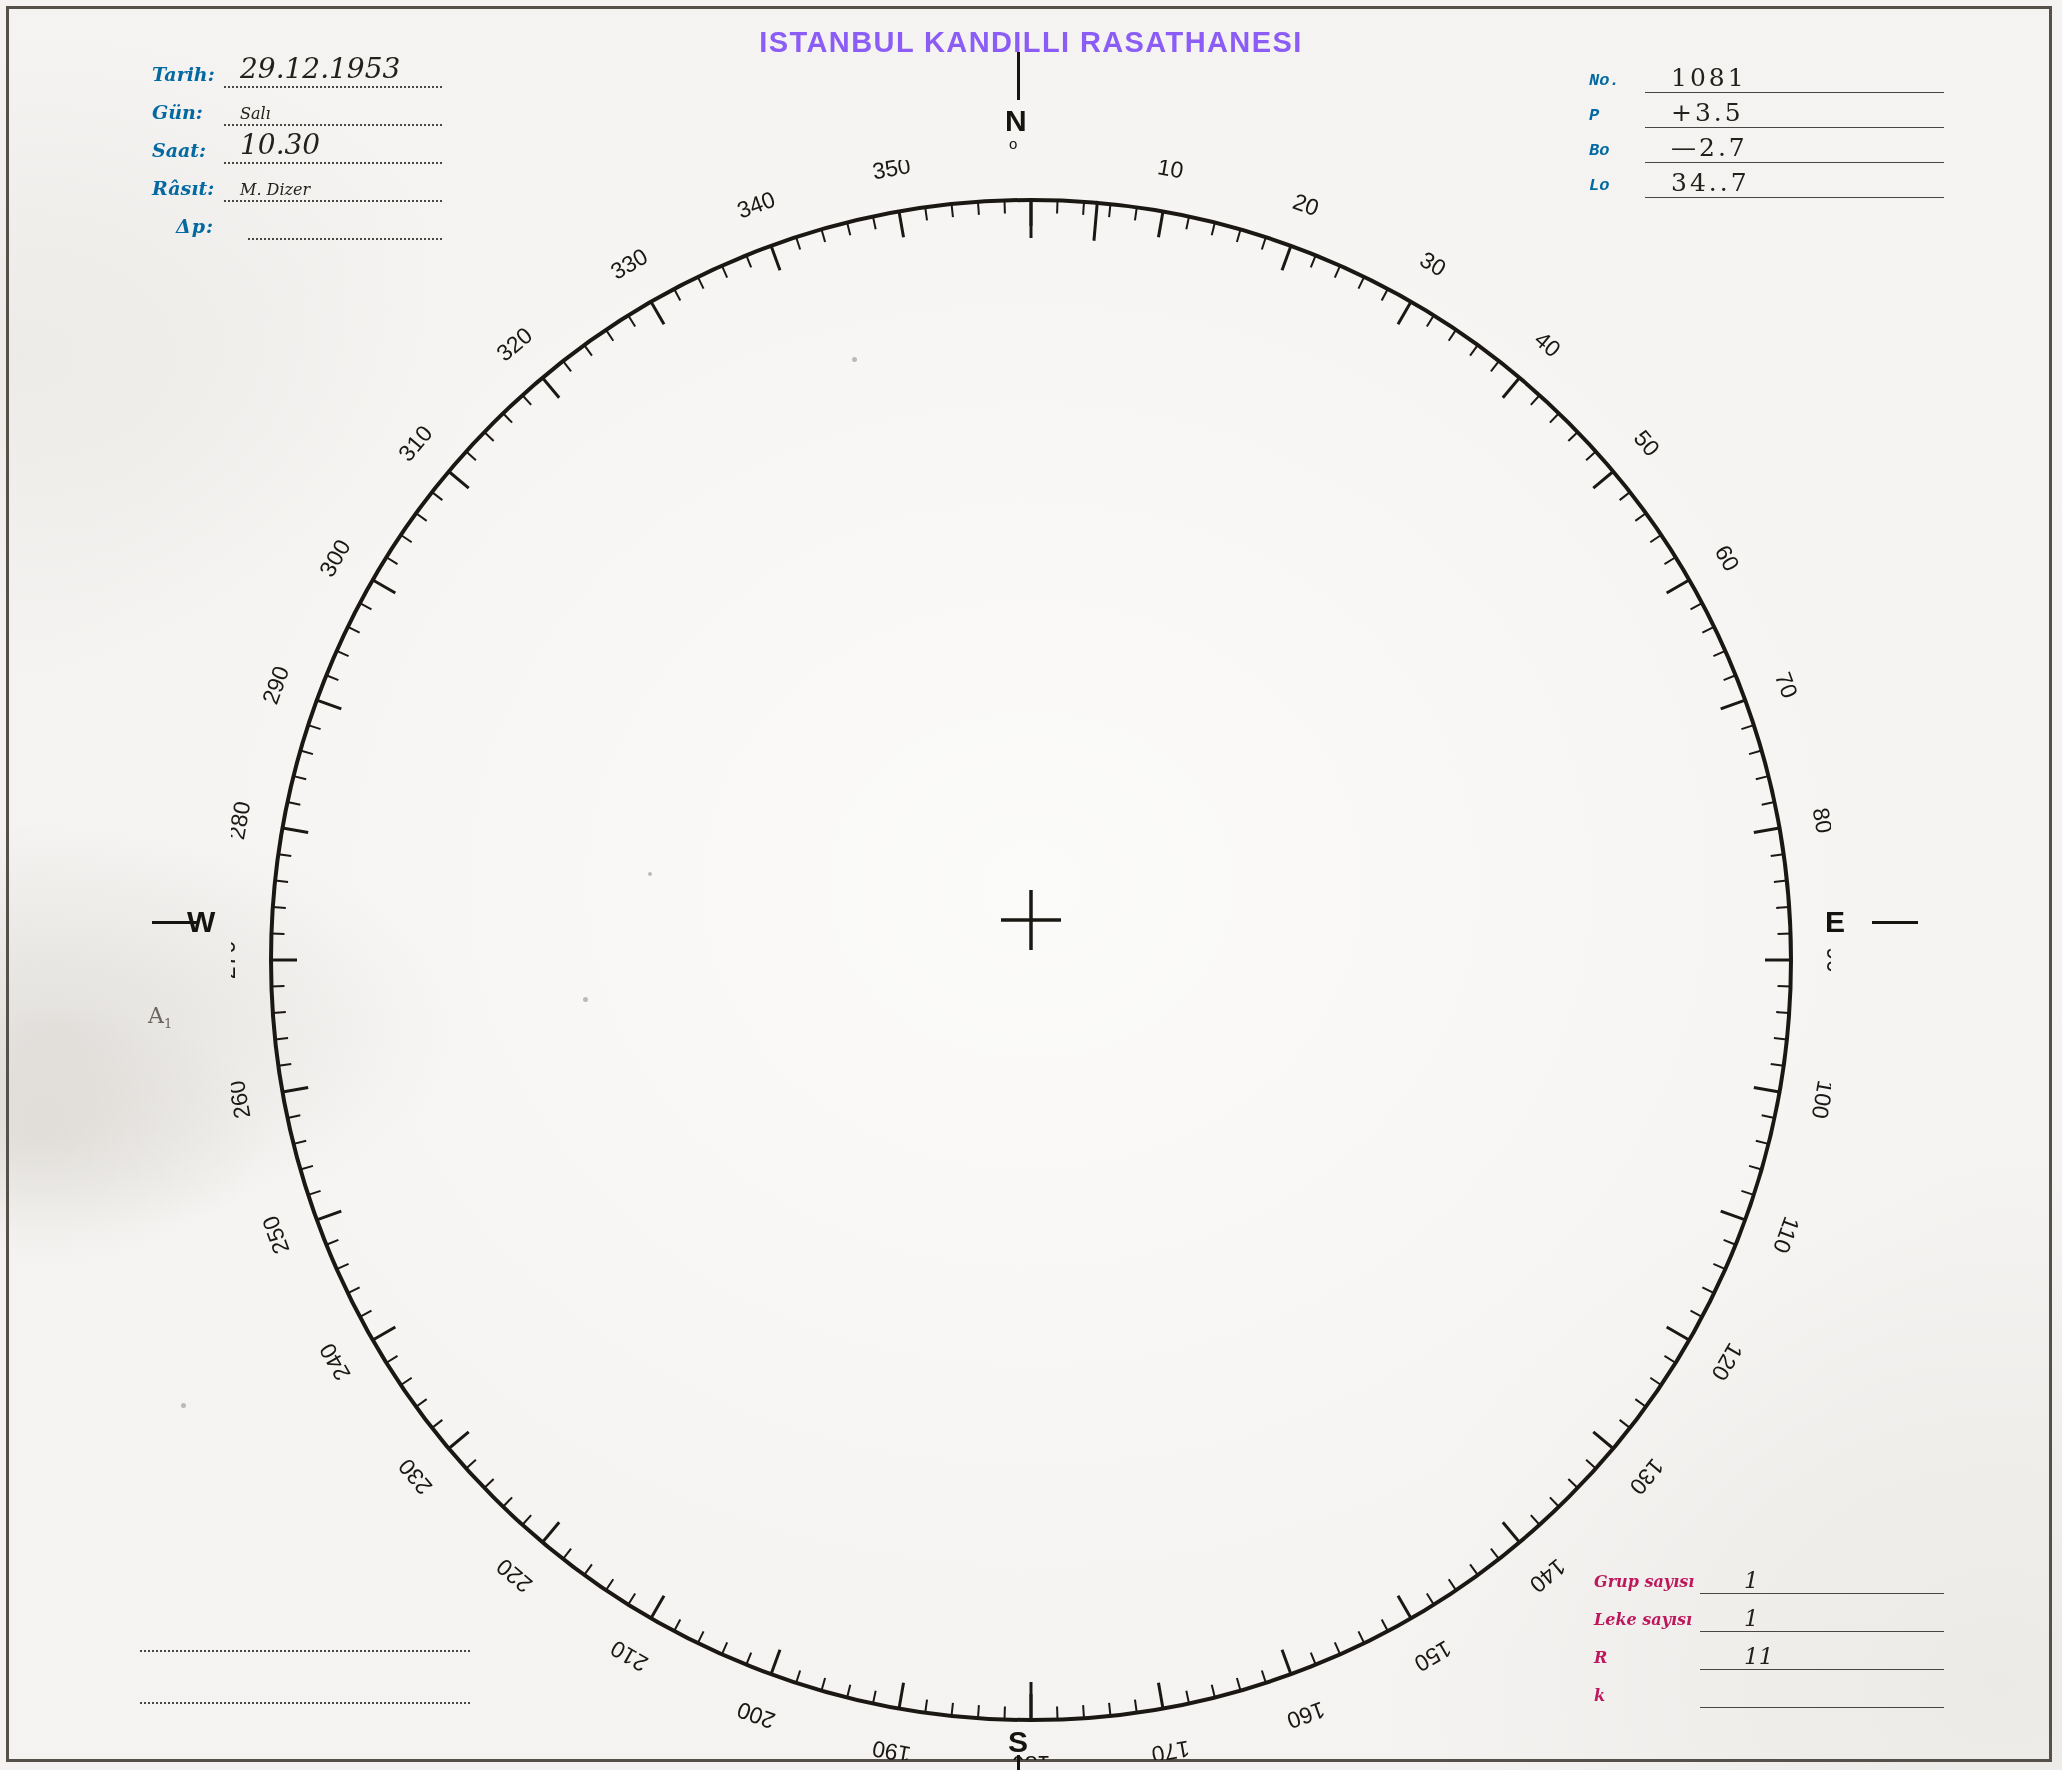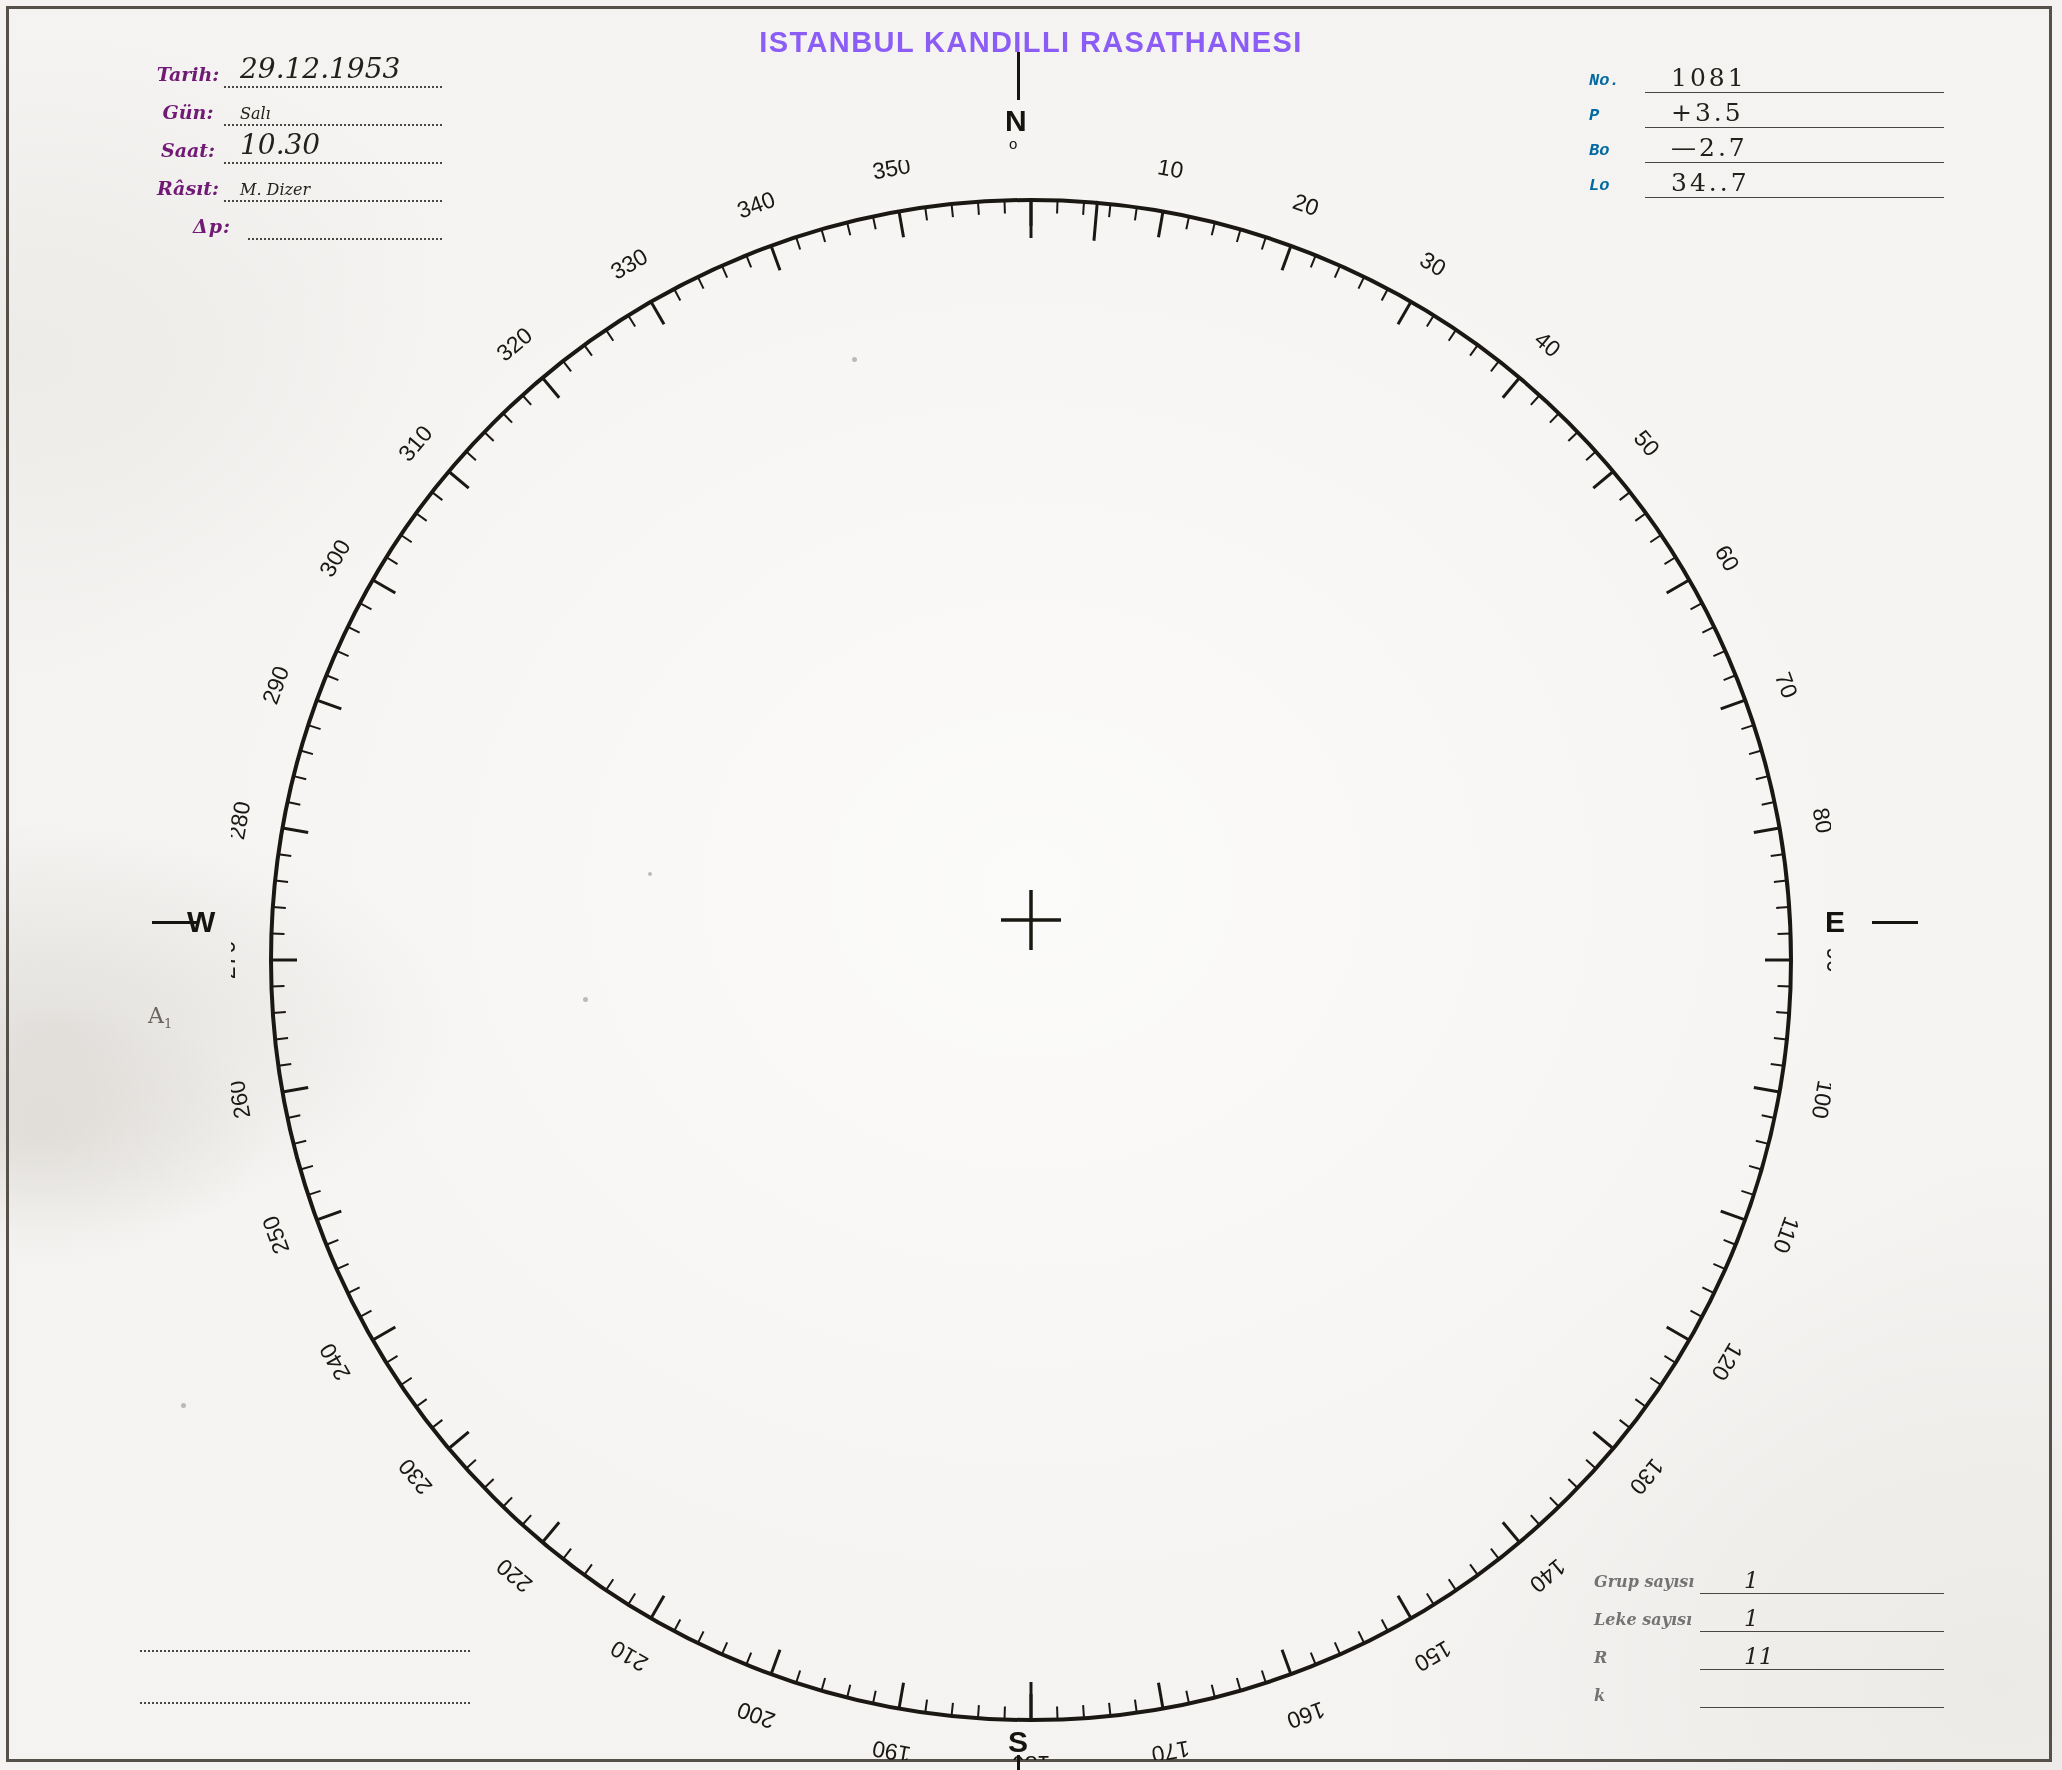--- a/index.html
+++ b/index.html
@@ -66,25 +66,24 @@
     position: relative;
     height: 38px;
     display: flex;
     align-items: flex-end;
   }
   .form-label {
     font-family: "DejaVu Serif", serif;
     font-style: italic;
     font-weight: bold;
     font-size: 19px;
-    color: #701a75;
+    color: #0369a1;
     width: 72px;
     flex: 0 0 72px;
     padding-bottom: 3px;
-    text-align: center;
   }
   .dotline {
     position: relative;
     flex: 1;
     border-bottom: 2px dotted #4a4540;
     height: 26px;
   }
   .dotline .val {
     position: absolute;
     left: 16px;
@@ -195,21 +194,21 @@
     display: flex;
     align-items: flex-end;
   }
   .c-key {
     font-family: "DejaVu Serif", serif;
     font-weight: bold;
     font-style: italic;
     font-size: 16px;
     width: 106px;
     flex: 0 0 106px;
-    color: #737373;
+    color: #be185d;
     padding-bottom: 3px;
   }
   .c-line {
     position: relative;
     flex: 1;
     border-bottom: 1.6px solid #4a4540;
     height: 24px;
   }
   .c-line .val {
     position: absolute;

